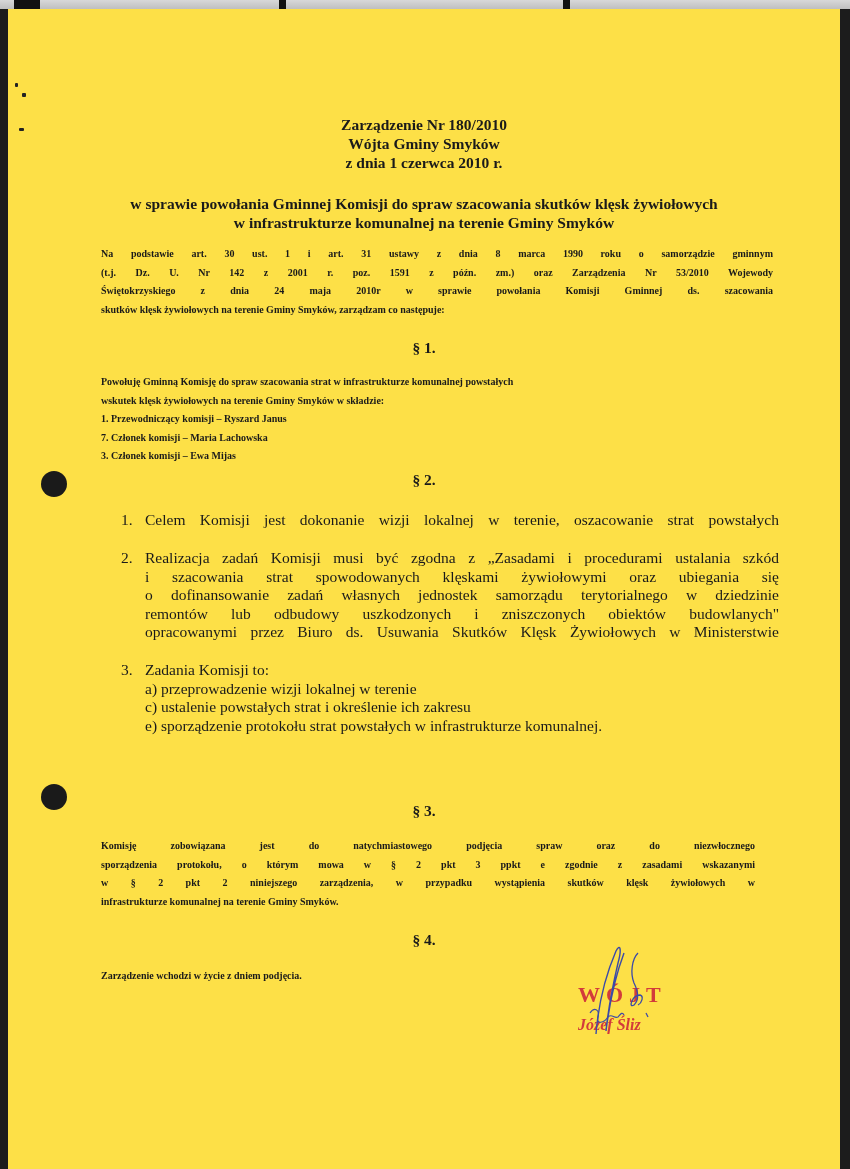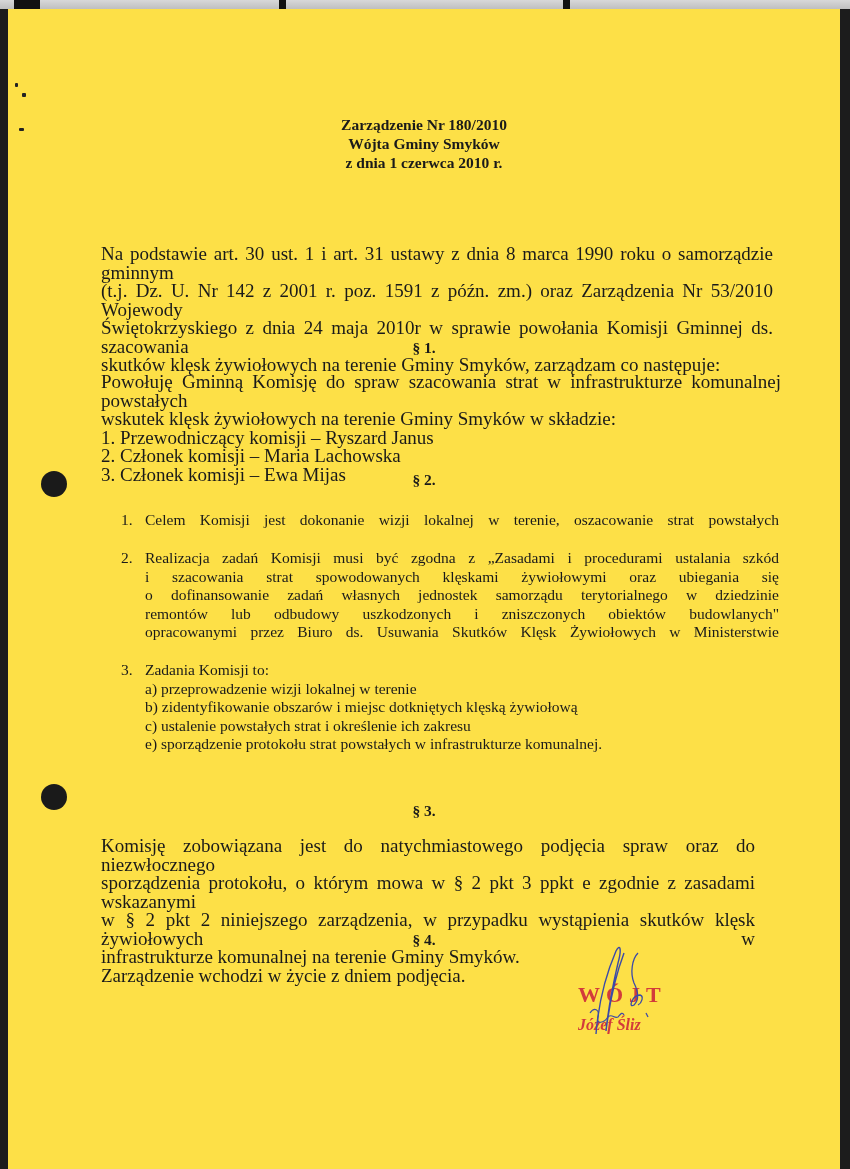--- a/index.html
+++ b/index.html
@@ -21,21 +21,21 @@
   }
   .hole {
     position: absolute; width: 26px; height: 26px; border-radius: 50%;
     background: #1a1a1a;
   }
   .speck { position: absolute; background: #222; border-radius: 1px; }
   .content { position: absolute; left: 0; top: 0; width: 832px; height: 1160px; }
   .center { position: absolute; left: 0; width: 832px; text-align: center; }
   .heading { font-weight: bold; font-size: 15.5px; line-height: 19px; }
   .subject { font-weight: bold; font-size: 15.5px; line-height: 19px; }
-  .para { position: absolute; font-size: 19px; line-height: 18.5px; text-align: justify; }
+  .para { position: absolute; font-size: 10px; line-height: 18.5px; text-align: justify; font-weight: bold; }
   .line { display: block; }
   .justify-line { display: block; text-align: justify; text-align-last: justify; }
   .section-mark { font-weight: bold; font-size: 15.5px; }
   .ol-item { position: absolute; font-size: 15.5px; line-height: 18.5px; }
   .num { position: absolute; left: 0; }
   .stamp {
     position: absolute; left: 560px; top: 930px; width: 120px; height: 110px;
   }
   .stamp-title {
     position: absolute; left: 10px; top: 43px; color: #d23b3b;
@@ -65,34 +65,38 @@
   <div class="hole" style="left:33px;top:775px;"></div>
 
   <div class="content">
 
     <div class="center heading" style="top:106px;">
       <span class="line">Zarządzenie Nr 180/2010</span>
       <span class="line">Wójta Gminy Smyków</span>
       <span class="line">z dnia 1 czerwca 2010 r.</span>
     </div>
 
+    <div class="center subject" style="top:185px;">
+      <span class="line">w sprawie powołania Gminnej Komisji do spraw szacowania skutków klęsk żywiołowych</span>
+      <span class="line">w infrastrukturze komunalnej na terenie Gminy Smyków</span>
+    </div>
 
     <div class="para" style="left:93px;top:236px;width:672px;">
       <span class="justify-line">Na podstawie art. 30 ust. 1 i art. 31 ustawy z dnia 8 marca 1990 roku o samorządzie gminnym</span>
       <span class="justify-line">(t.j. Dz. U. Nr 142 z 2001 r. poz. 1591 z późn. zm.) oraz Zarządzenia Nr 53/2010 Wojewody</span>
       <span class="justify-line">Świętokrzyskiego z dnia 24 maja 2010r w sprawie powołania Komisji Gminnej ds. szacowania</span>
       <span class="line">skutków klęsk żywiołowych na terenie Gminy Smyków, zarządzam co następuje:</span>
     </div>
 
     <div class="center section-mark" style="top:330px;">§ 1.</div>
     <div class="para" style="left:93px;top:364px;width:680px;">
       <span class="line">Powołuję Gminną Komisję do spraw szacowania strat w infrastrukturze komunalnej powstałych</span>
       <span class="line">wskutek klęsk żywiołowych na terenie Gminy Smyków  w składzie:</span>
       <span class="line">1. Przewodniczący komisji – Ryszard Janus</span>
-      <span class="line">2. Członek komisji – Maria Lachowska</span>
+      <span class="line">7. Członek komisji – Maria Lachowska</span>
       <span class="line">3. Członek komisji – Ewa Mijas</span>
     </div>
 
     <div class="center section-mark" style="top:462px;">§ 2.</div>
 
     <div class="ol-item" style="left:113px;top:502px;width:658px;">
       <span class="num">1.</span>
       <div style="margin-left:24px;">
         <span class="justify-line">Celem Komisji jest dokonanie wizji lokalnej w terenie, oszacowanie strat powstałych</span>
       </div>
@@ -108,21 +112,20 @@
         <span class="justify-line">opracowanymi przez Biuro ds. Usuwania Skutków Klęsk Żywiołowych w Ministerstwie</span>
       </div>
     </div>
 
     <div class="ol-item" style="left:113px;top:652px;width:658px;">
       <span class="num">3.</span>
       <div style="margin-left:24px;">
         <span class="line">Zadania Komisji to:</span>
         <div style="margin-left:0;">
           <span class="line">a) przeprowadzenie wizji lokalnej w terenie</span>
-          <span class="line">b) zidentyfikowanie obszarów i miejsc dotkniętych klęską żywiołową</span>
           <span class="line">c) ustalenie powstałych strat i określenie ich zakresu</span>
           <span class="line">e) sporządzenie protokołu strat powstałych w infrastrukturze komunalnej.</span>
         </div>
       </div>
     </div>
 
     <div class="center section-mark" style="top:793px;">§ 3.</div>
     <div class="para" style="left:93px;top:828px;width:654px;">
       <span class="justify-line">Komisję zobowiązana jest do natychmiastowego podjęcia spraw oraz do niezwłocznego</span>
       <span class="justify-line">sporządzenia protokołu, o którym mowa w § 2 pkt 3 ppkt e zgodnie z zasadami wskazanymi</span>

